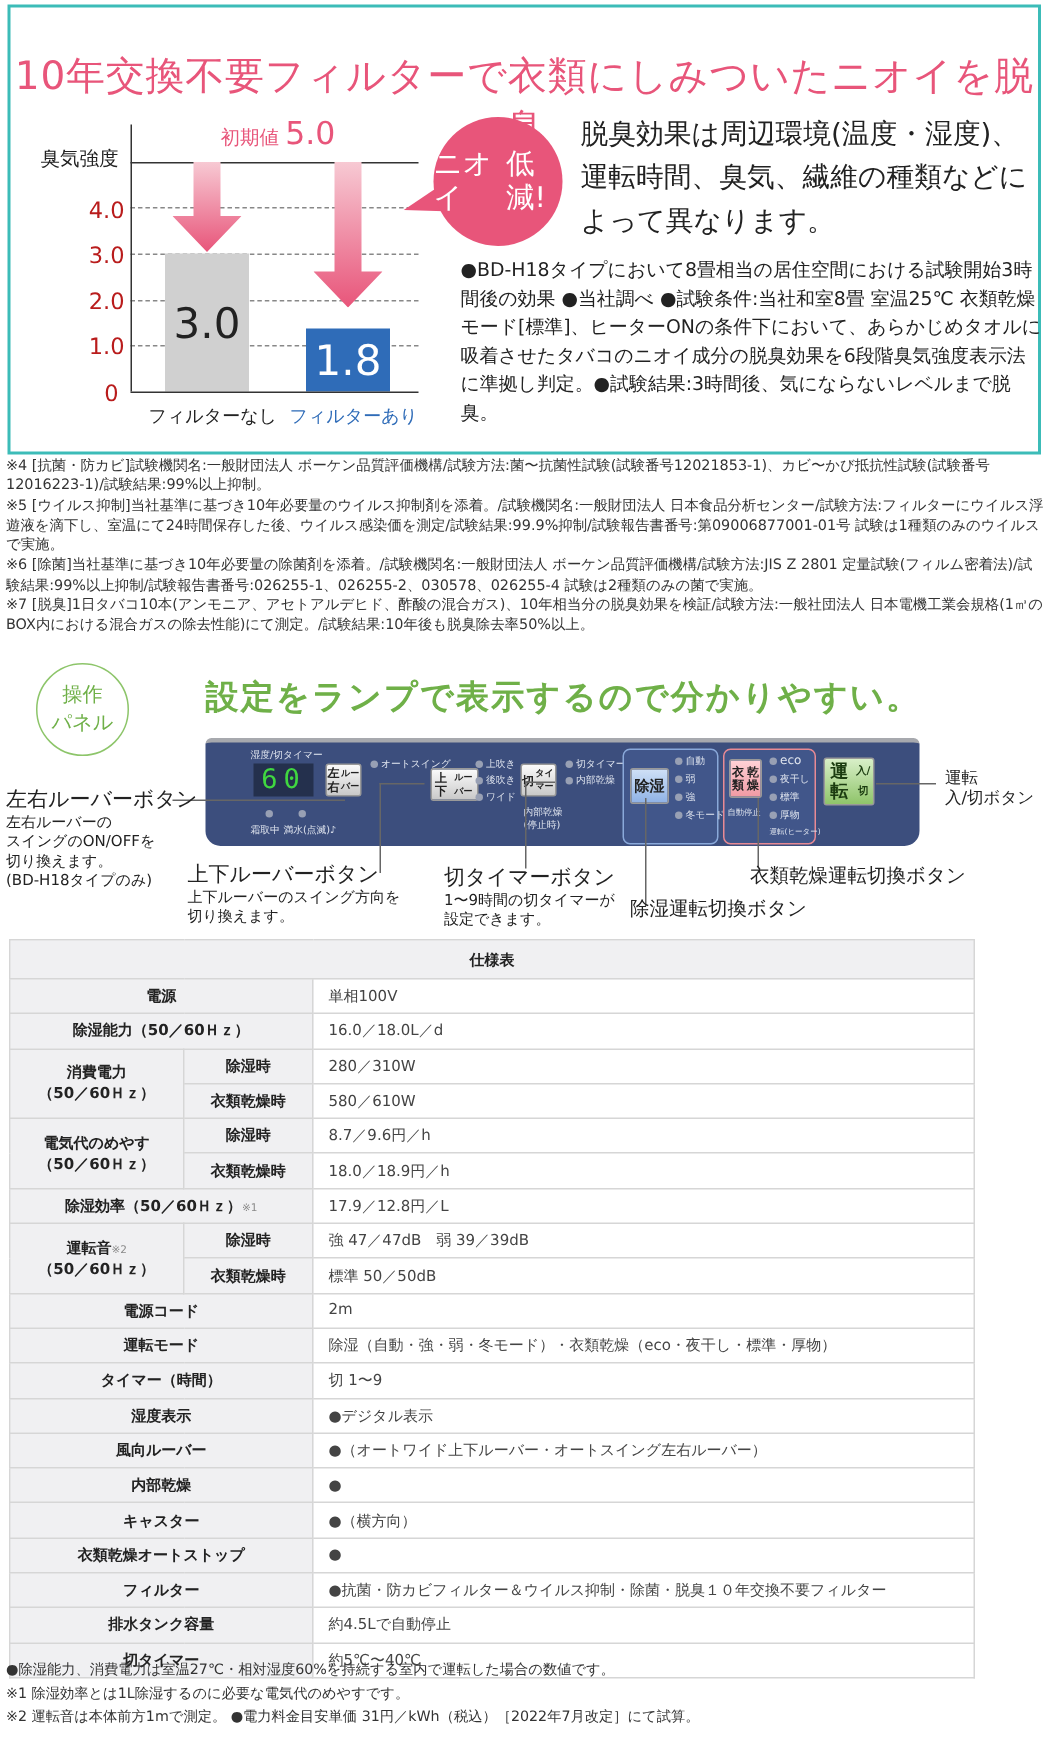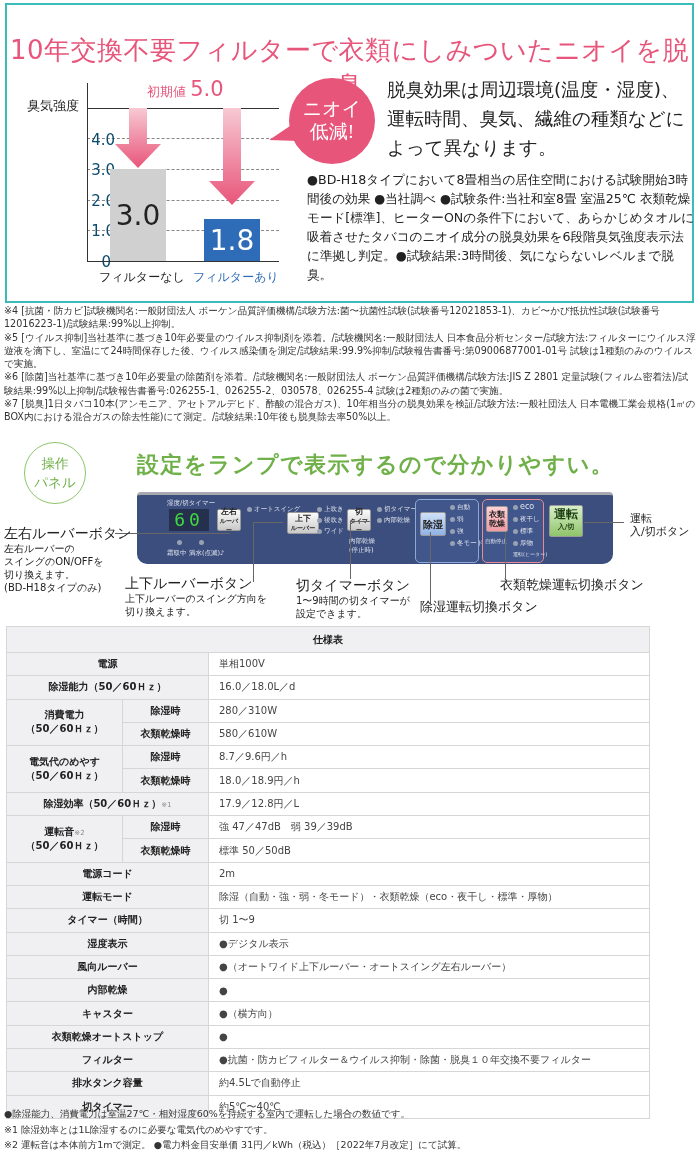--- a/index.html
+++ b/index.html
@@ -8,48 +8,48 @@
   
   .top-box { position: absolute; left: 5px; top: 3px; width: 689px; height: 300px; border: 2px solid #3cbcb8; background: #fff; }
   .headline { position: absolute; left: 0; right: 0; top: 28px; text-align: center; color: #e8557a; font-size: 26px; letter-spacing: 0.5px; font-weight: normal; }
 
   .chart { position: absolute; left: 0; top: 70px; width: 370px; height: 220px; }
   .chart .y-title { position: absolute; left: 20px; top: 22px; font-size: 13px; color: #222; }
   .chart .axis-v { position: absolute; left: 80px; top: 8px; width: 1px; height: 178px; background: #333; }
   .chart .axis-h { position: absolute; left: 80px; top: 186px; width: 192px; height: 1px; background: #333; }
   .chart .top-line { position: absolute; left: 80px; top: 33px; width: 192px; height: 1px; background: #333; }
   .chart .grid { position: absolute; left: 80px; width: 192px; height: 0; border-top: 1px dashed #888; }
-  .chart .tick { position: absolute; left: 48px; width: 28px; text-align: right; font-size: 15px; color: #0c4a6e; margin-left: 32px; }
+  .chart .tick { position: absolute; left: 48px; width: 28px; text-align: right; font-size: 15px; color: #b91c1c; }
   .chart .init-label { position: absolute; left: 140px; top: 2px; font-size: 13px; color: #e8557a; }
   .chart .init-label b { font-size: 21px; font-weight: normal; }
   .bar { position: absolute; width: 56px; bottom: 34px; display: flex; align-items: center; justify-content: center; font-size: 28px; }
   .bar-gray { left: 103px; background: #d0d0d0; color: #222; }
   .bar-blue { left: 197px; background: #2f6cb8; color: #fff; }
   .arrow { position: absolute; }
   .xcat { position: absolute; top: 194px; font-size: 12px; }
   .xcat.gray { left: 92px; color: #222; }
   .xcat.blue { left: 186px; color: #2f6cb8; }
 
-  .bubble { position: absolute; left: 282px; top: 73px; width: 86px; height: 86px; border-radius: 50%; background: #e8557a; color: #fff; display: flex; flex-direction: column; align-items: center; justify-content: center; font-size: 19px; line-height: 1.2; font-family: Liberation Serif, serif; }
+  .bubble { position: absolute; left: 282px; top: 73px; width: 86px; height: 86px; border-radius: 50%; background: #e8557a; color: #fff; display: flex; align-items: center; justify-content: center; font-size: 19px; line-height: 1.2; }
   .bubble-tail { position: absolute; left: 262px; top: 118px; width: 0; height: 0; border-top: 10px solid transparent; border-bottom: 16px solid transparent; border-right: 40px solid #e8557a; transform: rotate(-20deg); }
 
   .note-large { position: absolute; left: 380px; top: 70px; width: 300px; font-size: 18.5px; line-height: 29px; color: #222; }
   .note-small { position: absolute; left: 300px; top: 165px; width: 388px; font-size: 12.6px; line-height: 19px; color: #222; }
 
   
   .footnotes { position: absolute; left: 4px; top: 304px; width: 692px; font-size: 9.6px; line-height: 13.3px; color: #333; }
 
   
   .panel-circle { position: absolute; left: 24px; top: 442px; width: 62px; height: 62px; border: 1.5px solid #8dc56a; border-radius: 50%; color: #6fb048; font-size: 13.5px; line-height: 19px; display: flex; flex-direction: column; align-items: center; justify-content: center; }
   .panel-title { position: absolute; left: 137px; top: 450px; font-size: 22px; color: #6fb048; letter-spacing: 1.5px; }
 
   .panel { position: absolute; left: 137px; top: 492px; width: 476px; height: 72px; background: #3c4e7d; border-radius: 4px 4px 10px 10px; border-top: 3px solid #a7a9ae; }
   .panel .small-txt { position: absolute; color: #dfe4ee; font-size: 6.5px; white-space: nowrap; }
   .panel .lcd { position: absolute; left: 32px; top: 14px; width: 40px; height: 22px; background: #24304d; color: #40d840; font-family: "DejaVu Sans Mono", monospace; font-size: 18px; line-height: 22px; text-align: center; letter-spacing: 4px; }
-  .pbtn { position: absolute; background: linear-gradient(#fafafa, #c9c9c9); border: 1px solid #999; color: #222; font-size: 8px; line-height: 9px; text-align: center; font-weight: bold; display: flex; flex-direction: column; align-items: center; justify-content: center; border-radius: 2px; }
+  .pbtn { position: absolute; background: linear-gradient(#fafafa, #c9c9c9); border: 1px solid #999; color: #222; font-size: 8px; line-height: 9px; text-align: center; font-weight: bold; display: flex; align-items: center; justify-content: center; border-radius: 2px; }
   .led { position: absolute; width: 5px; height: 5px; border-radius: 50%; background: #98a0b4; }
   .group-blue { position: absolute; left: 278px; top: 4px; width: 64px; height: 64px; border: 1.5px solid #8aa9da; border-radius: 5px; background: #41568a; }
   .group-pink { position: absolute; left: 345px; top: 4px; width: 62px; height: 64px; border: 1.5px solid #e88a94; border-radius: 5px; background: #41568a; }
   .btn-dehum { background: linear-gradient(#cfe0f6, #8fb2e6); }
   .btn-cloth { background: linear-gradient(#ffd2d6, #f09aa4); }
   .btn-run { background: linear-gradient(#d8efc8, #8fc46a); color: #1b3c10; }
 
   .callout-line { position: absolute; background: #666; }
   .callout { position: absolute; color: #222; }
   .callout .big { font-size: 14px; line-height: 17px; }

